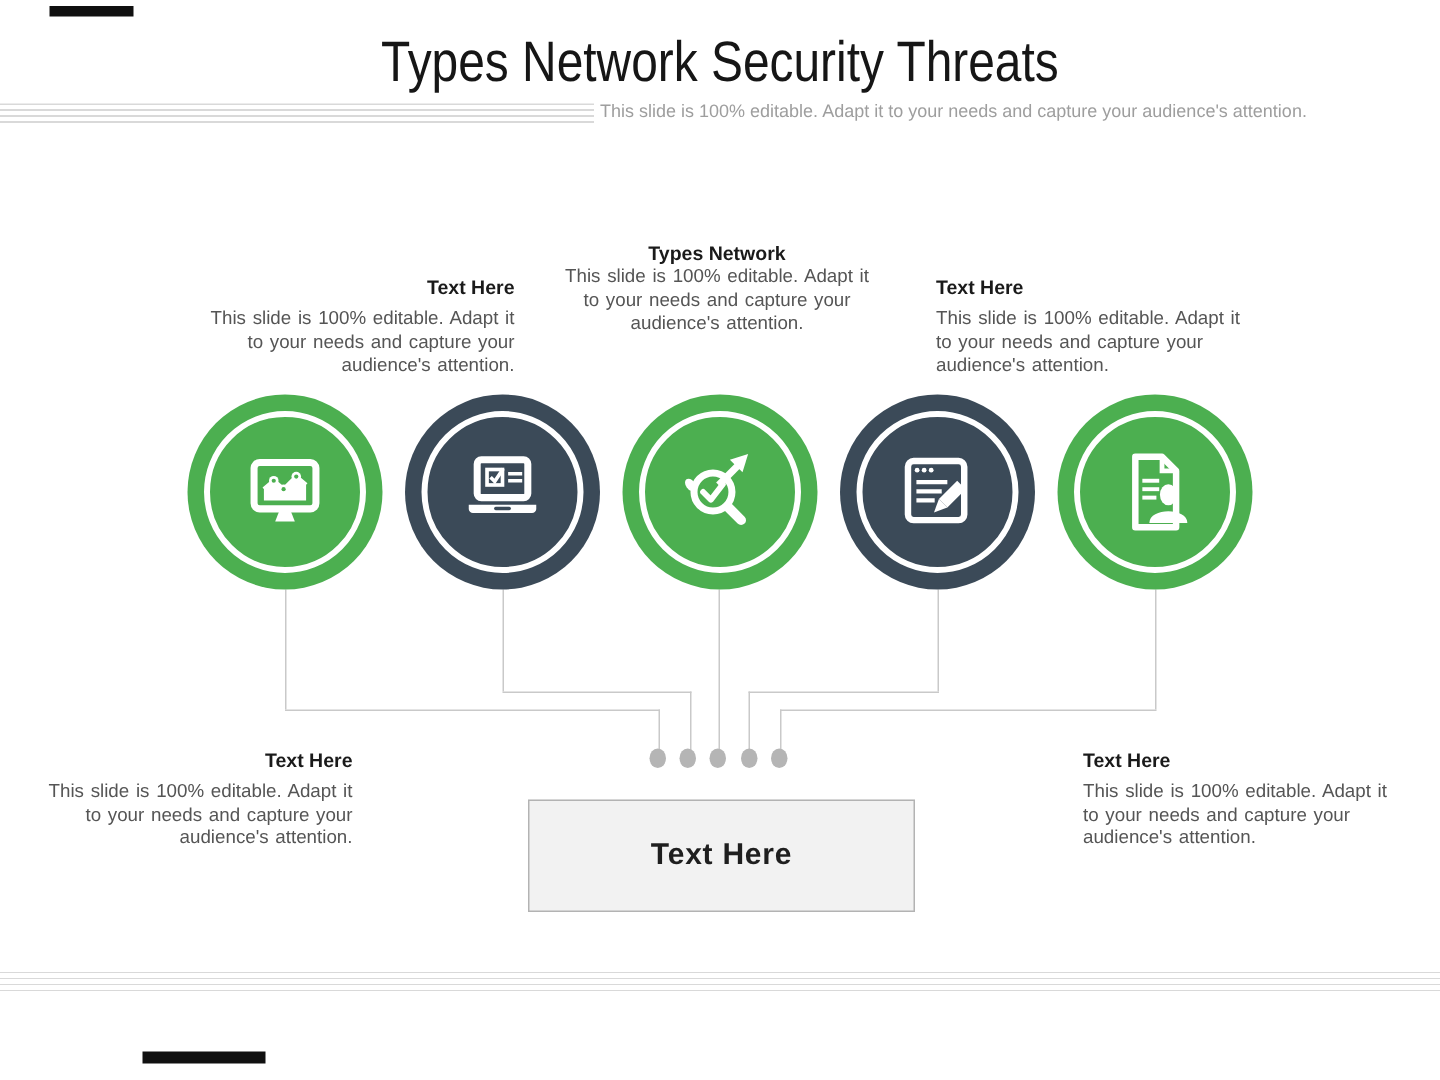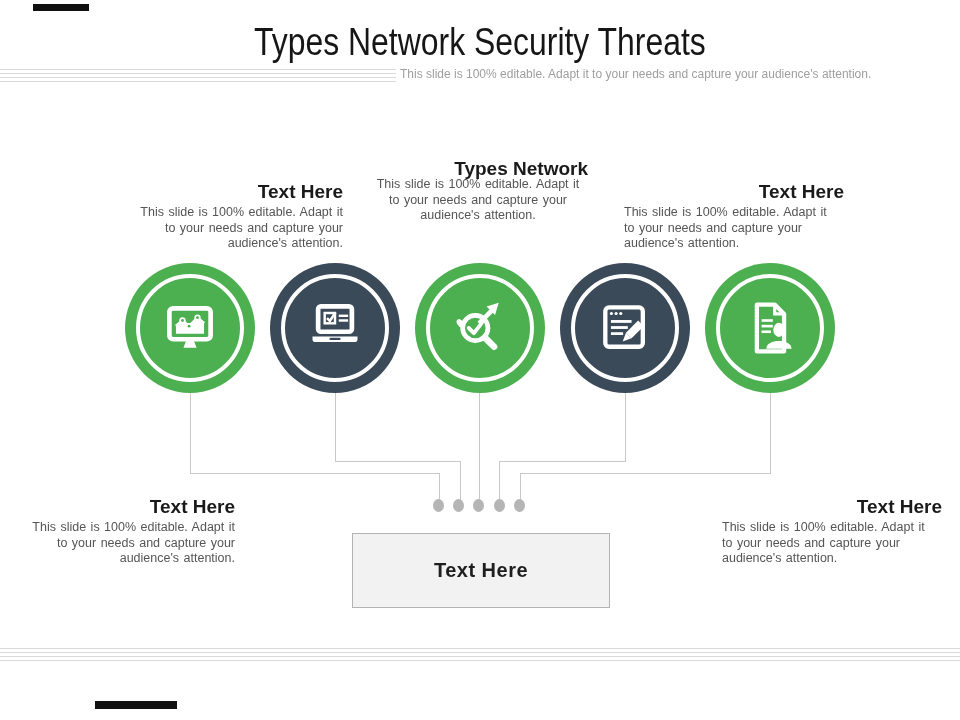--- a/index.html
+++ b/index.html
@@ -11,21 +11,21 @@
   .stripes{position:absolute;background:repeating-linear-gradient(to bottom,#d9d9d9 0,#d9d9d9 1px,transparent 1px,transparent 4px);}
 
   
   .title{position:absolute;top:21px;left:0;width:960px;text-align:center;
          font-size:38px;font-weight:400;color:#161616;letter-spacing:0;}
   .title span{display:inline-block;transform:scaleX(.84);transform-origin:center;white-space:nowrap;}
   .subtitle{position:absolute;top:67px;left:400px;font-size:12px;color:#9e9e9e;white-space:nowrap;}
 
   
   .tblock{position:absolute;width:220px;}
-  .tblock .hd{font-size:19px;font-weight:700;color:#1a1a1a;line-height:17px;margin-bottom:5px;white-space:nowrap;text-align:right;}
+  .tblock .hd{font-size:13px;font-weight:700;color:#1a1a1a;line-height:17px;margin-bottom:5px;white-space:nowrap;}
   .tblock .bl{font-size:12.5px;color:#555555;line-height:15.5px;white-space:nowrap;word-spacing:1px;}
   .al-r{text-align:right;} .al-l{text-align:left;} .al-c{text-align:center;}
 
   
   .cline{position:absolute;background:#c9c9c9;}
   .dot{position:absolute;width:11px;height:13px;border-radius:50%;background:#b5b5b5;}
 
   
   .node{position:absolute;width:130px;height:130px;border-radius:50%;}
   .node .ring{position:absolute;inset:11px;border:4px solid #ffffff;border-radius:50%;}

